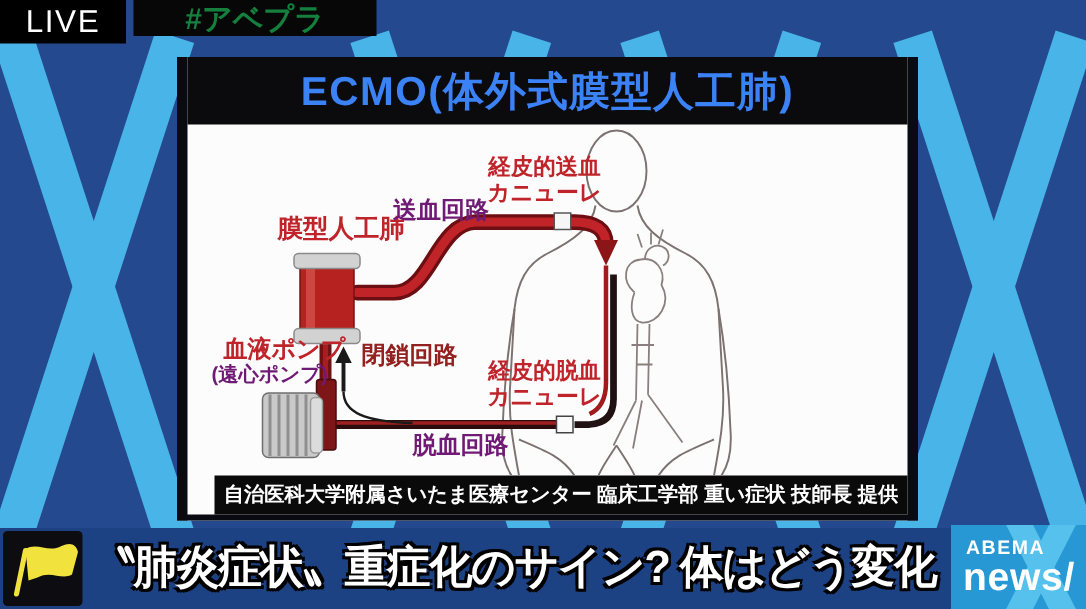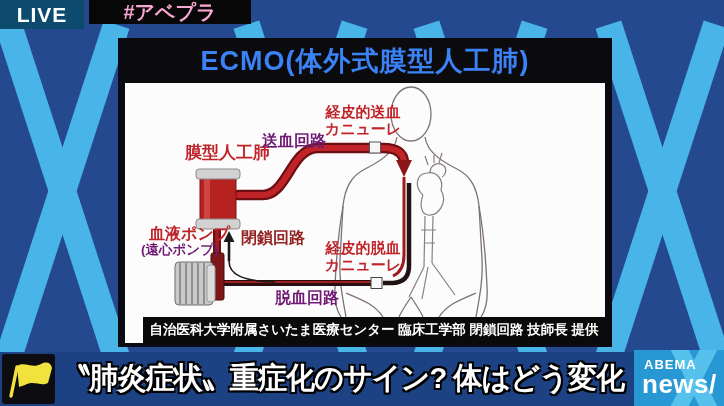--- a/index.html
+++ b/index.html
@@ -4,24 +4,24 @@
 <style>
   * { margin:0; padding:0; box-sizing:border-box; }
   html,body { width:724px; height:406px; overflow:hidden; }
   body { position:relative; background:#24498e; font-family:"Liberation Sans","DejaVu Sans",sans-serif; }
 
   
   .x-arm { position:absolute; width:27px; height:350px; top:16px; background:#49b4e8; z-index:1; }
 
   
   .top-bar { position:absolute; left:0; top:0; width:724px; height:29px; display:flex; z-index:5; }
-  .live-badge { width:84px; height:29px; background:#0c4a6e; color:#fff; font-weight:bold;
+  .live-badge { width:84px; height:29px; background:#000000; color:#fff; font-weight:normal;
     font-size:21px; display:flex; align-items:center; justify-content:center; letter-spacing:1px; }
   .top-gap { width:5px; height:29px; }
-  .hash-badge { width:162px; height:24px; background:#070707; color:#f9a8d4; font-weight:bold;
+  .hash-badge { width:162px; height:24px; background:#070707; color:#15803d; font-weight:bold;
     font-size:20px; display:flex; align-items:center; justify-content:center; }
   .headline-band { flex:1; height:29px; background:#55c3ef; color:#fff; font-weight:bold;
     font-size:21px; display:flex; align-items:center; padding-left:4px; white-space:nowrap;
     text-shadow:1px 1px 2px rgba(10,60,90,.55); }
 
   
   .panel { position:absolute; left:118px; top:38px; width:494px; height:309px; z-index:3;
     background:#fcfcfc; border-left:7px solid #0a0a12; border-right:7px solid #0a0a12;
     border-bottom:4px solid #0a0a12; display:flex; flex-direction:column; }
   .panel-header { height:45px; background:#0b0b0e; color:#3b82f6; font-weight:bold; font-size:27px;
@@ -140,21 +140,21 @@
     <span class="dlabel red" style="left:60px;  top:60px;  font-size:17px;">膜型人工肺</span>
     <span class="dlabel blk" style="left:137px; top:49px;  font-size:16px;">送血回路</span>
     <span class="dlabel red" style="left:194px; top:21px;  font-size:15px; width:88px; text-align:center; white-space:normal;"><span>経皮的送血</span><br><span>カニューレ</span></span>
     <span class="dlabel darkred" style="left:116px; top:146px; font-size:16px;">閉鎖回路</span>
     <span class="dlabel red" style="left:24px;  top:142px; font-size:16px;">血液ポンプ</span>
     <span class="dlabel blk" style="left:16px;  top:159px; font-size:13.5px;">(遠心ポンプ)</span>
     <span class="dlabel red" style="left:194px; top:157px; font-size:15px; width:88px; text-align:center; white-space:normal;"><span>経皮的脱血</span><br><span>カニューレ</span></span>
     <span class="dlabel blk" style="left:150px; top:206px; font-size:16px;">脱血回路</span>
   </div>
 
-  <div class="credit-bar">自治医科大学附属さいたま医療センター 臨床工学部 閉鎖回路 技師長 提供</div>
+  <div class="credit-bar">自治医科大学附属さいたま医療センター 臨床工学部 重い症状 技師長 提供</div>
 </div>
 
 <div class="bottom-bar">
   <div class="flag-box">
     <svg width="53" height="50" viewBox="0 0 53 50">
       <line x1="9" y1="42" x2="15" y2="13" stroke="#f2e23e" stroke-width="3.4" stroke-linecap="round"></line>
       <path d="M15,12 C23,7 30,15 39,10 C45,7 49,9 50,14 L46,29 C39,33 32,26 23,31 L17,33 Z" fill="#f2e23e"></path>
     </svg>
   </div>
   <div class="bottom-headline">〝肺炎症状〟重症化のサイン? 体はどう変化</div>

